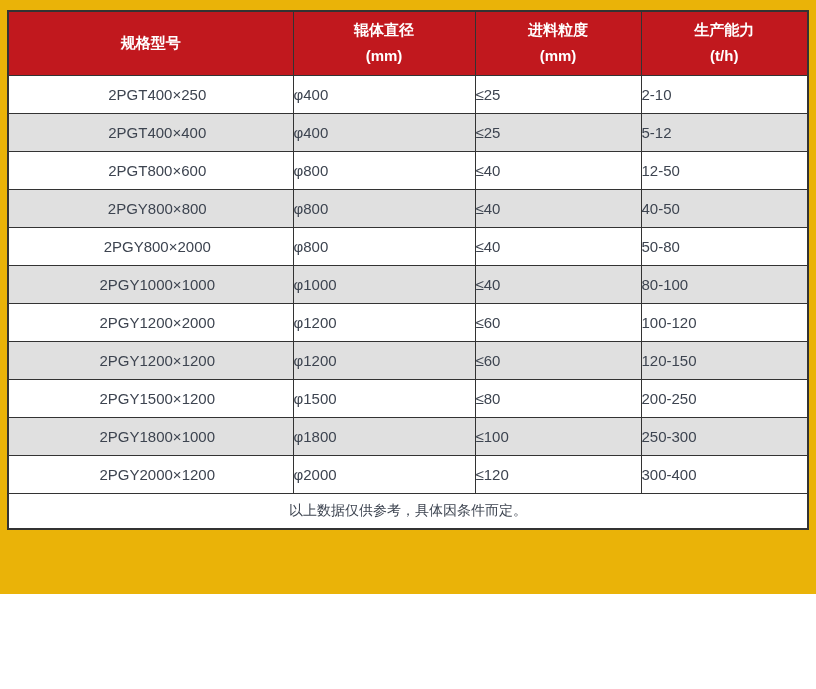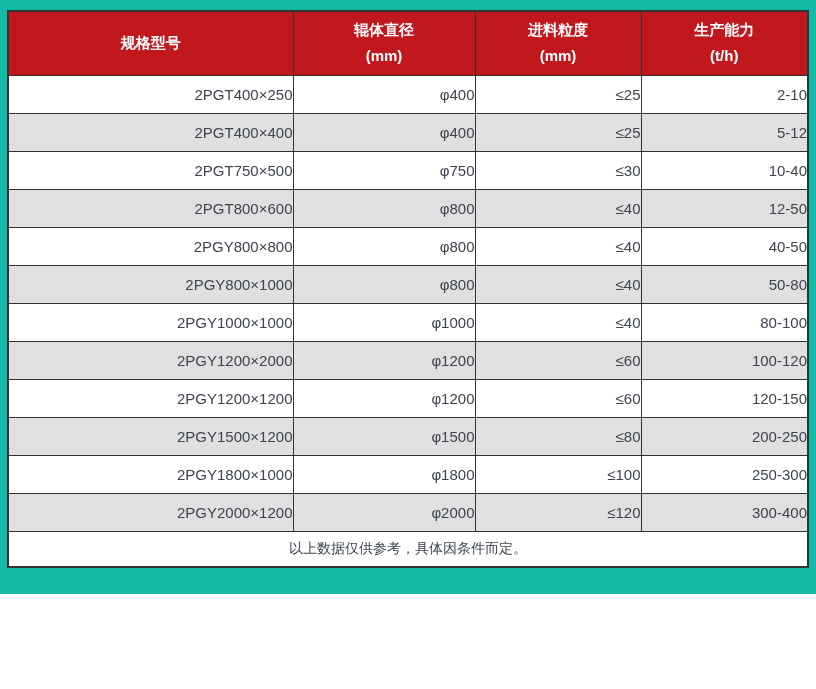--- a/index.html
+++ b/index.html
@@ -13,21 +13,21 @@
   * { box-sizing: border-box; }
   html, body {
     margin: 0;
     padding: 0;
     background: #ffffff;
     font-family: "Liberation Sans", "DejaVu Sans", sans-serif;
   }
   .page {
     width: 816px;
     height: 594px;
-    background: #14b8a6;
+    background: #eab308;
     overflow: hidden;
   }
   table.spec-table {
     width: 800px;
     margin: 10px auto 0 auto;
     border-collapse: collapse;
     table-layout: fixed;
     border: 2px solid var(--border);
   }
   .spec-table th,
@@ -44,26 +44,26 @@
     text-align: center;
     vertical-align: middle;
     height: 64px;
     padding: 0;
   }
   .th-line { line-height: 26px; }
   .spec-table tbody td {
     height: 38px;
     font-size: 15px;
     color: var(--text);
-    text-align: right;
+    text-align: left;
     background: var(--row-bg);
     padding: 0;
   }
   .spec-table tbody td.col-model {
-    text-align: right;
+    text-align: center;
     padding-left: 13px;
   }
   .spec-table tbody tr:nth-child(even) td {
     background: var(--stripe-bg);
   }
   .spec-table tfoot td {
     height: 36px;
     font-size: 14px;
     color: var(--text);
     text-align: center;
@@ -108,39 +108,33 @@
           <td>≤25</td>
           <td>2-10</td>
         </tr>
         <tr>
           <td class="col-model">2PGT400×400</td>
           <td>φ400</td>
           <td>≤25</td>
           <td>5-12</td>
         </tr>
         <tr>
-          <td class="col-model">2PGT750×500</td>
-          <td>φ750</td>
-          <td>≤30</td>
-          <td>10-40</td>
-        </tr>
-        <tr>
           <td class="col-model">2PGT800×600</td>
           <td>φ800</td>
           <td>≤40</td>
           <td>12-50</td>
         </tr>
         <tr>
           <td class="col-model">2PGY800×800</td>
           <td>φ800</td>
           <td>≤40</td>
           <td>40-50</td>
         </tr>
         <tr>
-          <td class="col-model">2PGY800×1000</td>
+          <td class="col-model">2PGY800×2000</td>
           <td>φ800</td>
           <td>≤40</td>
           <td>50-80</td>
         </tr>
         <tr>
           <td class="col-model">2PGY1000×1000</td>
           <td>φ1000</td>
           <td>≤40</td>
           <td>80-100</td>
         </tr>

